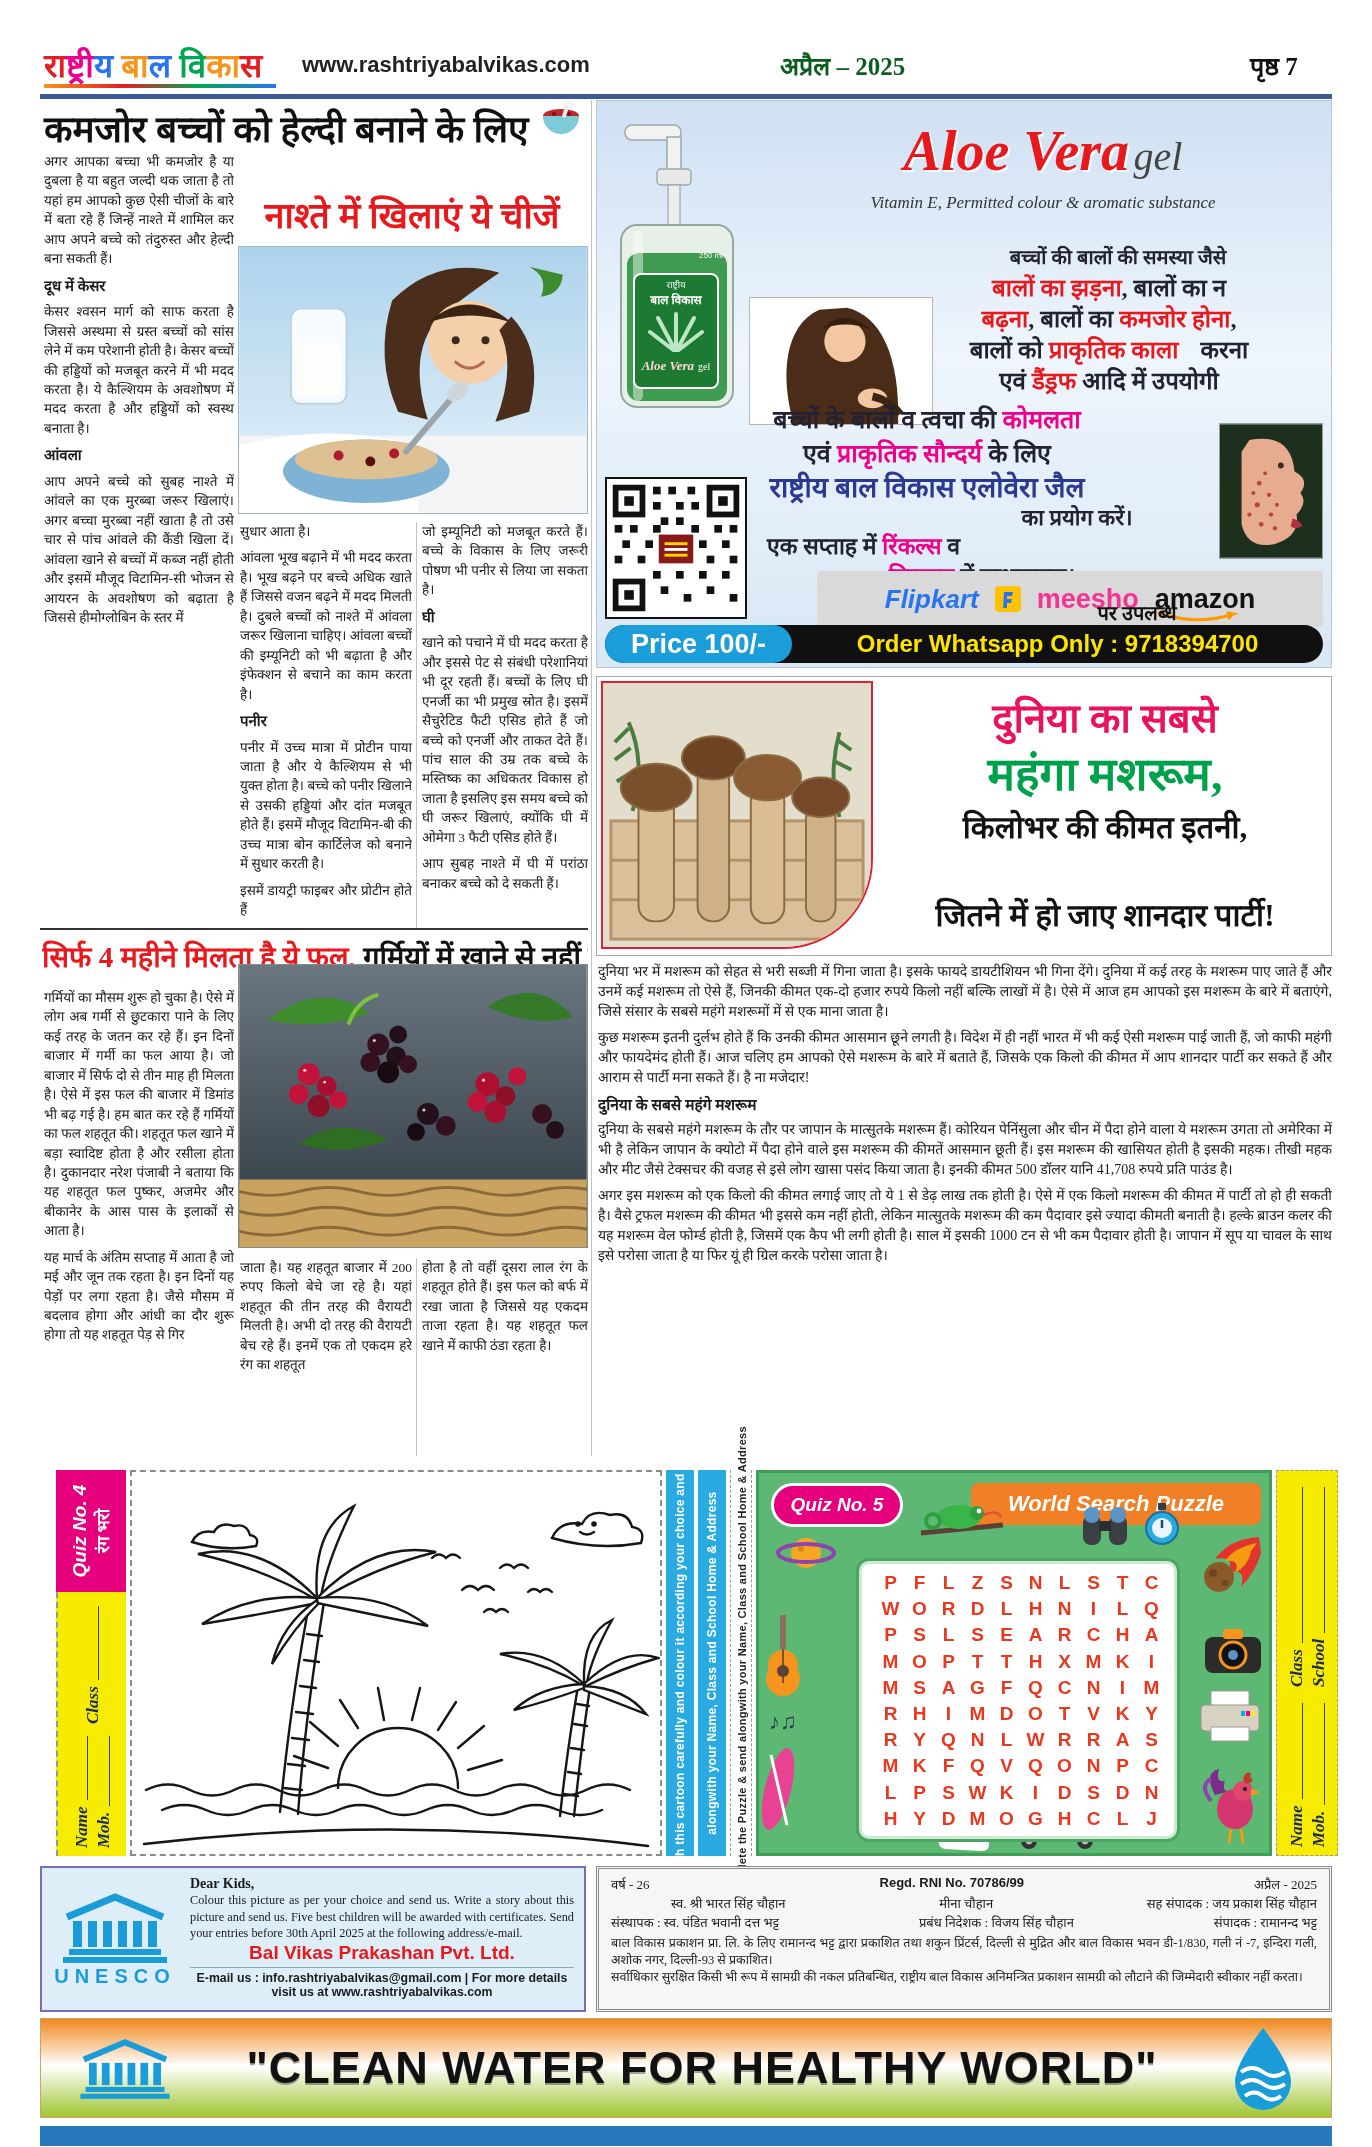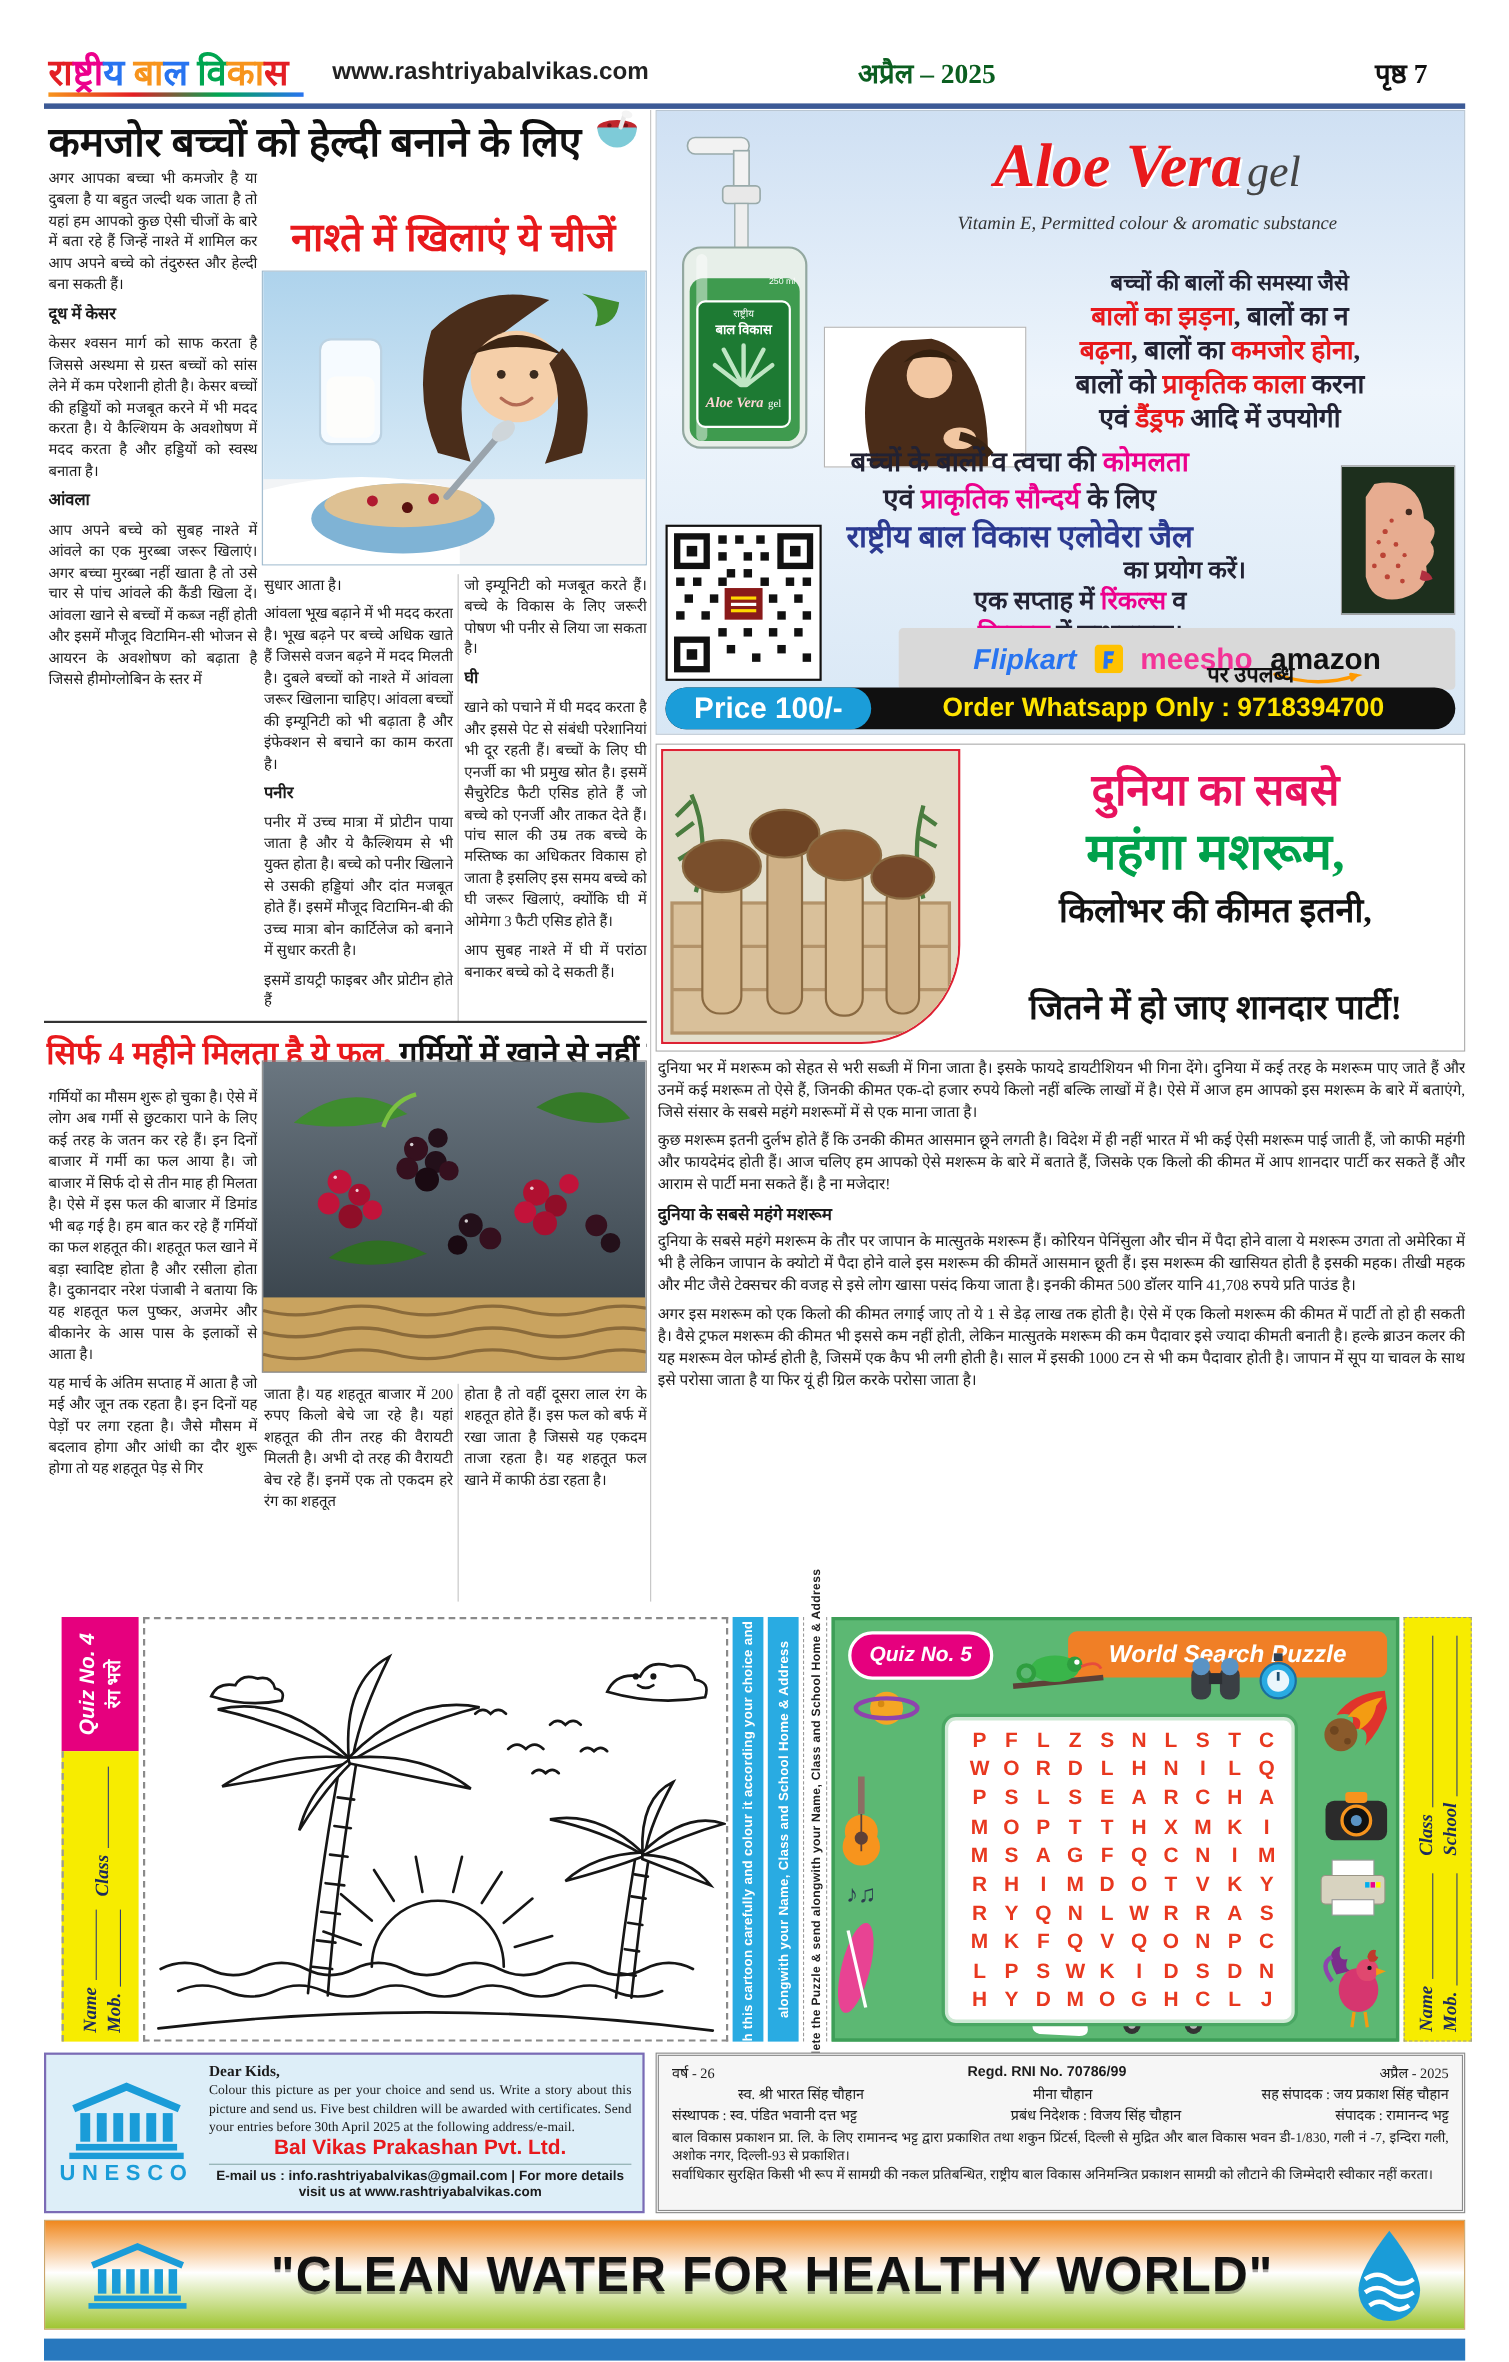--- a/index.html
+++ b/index.html
@@ -121,21 +121,21 @@
   <div class="abs" style="left:170px;top:18px;width:552px;text-align:center;white-space:nowrap;">
     <span style="font-size:56px;font-weight:900;font-style:italic;color:#e8191c;font-family:'Liberation Serif',serif;text-shadow:2px 2px 0 #fff;">Aloe Vera</span>
     <span style="font-size:40px;font-style:italic;color:#444;font-family:'Liberation Serif',serif;">gel</span>
   </div>
   <div class="abs" style="left:170px;top:92px;width:552px;text-align:center;font-size:17px;font-style:italic;color:#333;font-family:'Liberation Serif',serif;">Vitamin E, Permitted colour &amp; aromatic substance</div>
 
   <div class="abs hindi" style="left:320px;top:142px;width:402px;text-align:center;font-size:20px;font-weight:bold;color:#222233;">बच्चों की बालों की समस्या जैसे</div>
   <div class="abs" style="left:300px;top:172px;width:424px;text-align:center;">
     <div class="hindi seg-line" style="font-size:24px;font-weight:bold;line-height:31px;"><span style="color: rgb(232, 25, 28);">बालों का झड़ना</span><span style="color: rgb(34, 34, 51);">, बालों का न</span></div>
     <div class="hindi seg-line" style="font-size:24px;font-weight:bold;line-height:31px;"><span style="color: rgb(232, 25, 28);">बढ़ना</span><span style="color: rgb(34, 34, 51);">, बालों का </span><span style="color: rgb(232, 25, 28);">कमजोर होना</span><span style="color: rgb(34, 34, 51);">,</span></div>
-    <div class="hindi seg-line" style="font-size:24px;font-weight:bold;line-height:31px;"><span style="color: rgb(34, 34, 51);">बालों को </span><span style="color: rgb(232, 25, 28);">प्राकृतिक काला</span><span style="color: rgb(34, 34, 51);"> करना</span></div>
+    <div class="hindi seg-line" style="font-size:24px;font-weight:bold;line-height:31px;"><span style="color: rgb(34, 34, 51);">बालों को </span><span style="color: rgb(232, 25, 28);">प्राकृतिक काला</span><span style="color: rgb(34, 34, 51); padding-left: 16px;"> करना</span></div>
     <div class="hindi seg-line" style="font-size:24px;font-weight:bold;line-height:31px;"><span style="color: rgb(34, 34, 51);">एवं </span><span style="color: rgb(232, 25, 28);">डैंड्रफ</span><span style="color: rgb(34, 34, 51);"> आदि में उपयोगी</span></div>
   </div>
 
   <svg class="abs" style="left:152px;top:196px;border:1px solid #b5b5b5;background:#fff;" width="184" height="128" viewBox="0 0 184 128">
     <path d="M70,12 C34,28 30,80 44,128 L150,128 C152,58 132,18 98,10 Z" fill="#4a2c18"></path>
     <circle cx="96" cy="44" r="21" fill="#f2c7a2"></circle>
     <path d="M72,32 Q96,8 122,32 Q96,22 72,32z" fill="#33200f"></path>
     <ellipse cx="124" cy="102" rx="15" ry="10" fill="#f2c7a2"></ellipse>
     <path d="M124,100 q18,4 28,18" stroke="#3a2414" stroke-width="8" fill="none"></path>
   </svg>
@@ -209,21 +209,21 @@
         <rect x="18" y="18" width="10" height="10"></rect>
         <rect x="116" y="18" width="10" height="10"></rect>
         <rect x="18" y="116" width="10" height="10"></rect>
       </g>
     <rect x="54" y="58" width="36" height="30" fill="#8a1a1a"></rect>
       <rect x="60" y="66" width="24" height="3" fill="#ffd800"></rect>
       <rect x="60" y="72" width="24" height="3" fill="#fff"></rect>
       <rect x="60" y="78" width="24" height="3" fill="#ffd800"></rect>
   </svg>
 
-  <div class="abs hindi seg-line" style="left:170px;top:428px;width:430px;text-align:center;font-size:23px;font-weight:bold;"><span style="color: rgb(34, 34, 51);">एक सप्ताह में </span><span style="color: rgb(236, 0, 140);">रिंकल्स</span><span style="color: rgb(34, 34, 51);"> व</span></div>
+  <div class="abs hindi seg-line" style="left:170px;top:428px;width:430px;text-align:left;font-size:23px;font-weight:bold;"><span style="color: rgb(34, 34, 51);">एक सप्ताह में </span><span style="color: rgb(236, 0, 140);">रिंकल्स</span><span style="color: rgb(34, 34, 51);"> व</span></div>
   <div class="abs hindi seg-line" style="left:170px;top:458px;width:430px;text-align:center;font-size:23px;font-weight:bold;"><span style="color: rgb(236, 0, 140);">पिम्पल्स</span><span style="color: rgb(34, 34, 51);"> में लाभदायक।</span></div>
 
   <div class="abs" style="left:220px;top:470px;width:506px;height:56px;background:#d9d9d9;border-radius:4px;display:flex;align-items:center;justify-content:center;gap:16px;">
     <span style="color:#2874f0;font-weight:900;font-style:italic;font-size:26px;">Flipkart</span>
     <svg width="26" height="26" viewBox="0 0 26 26">
         <rect width="26" height="26" rx="4" fill="#ffc200"></rect>
         <path d="M9,6 h9 l-1,4 h-5 v3 h5 l-1,4 h-4 v5 h-4 z" fill="#2874f0"></path>
       </svg>
     <span style="color:#f43397;font-weight:900;font-size:27px;">meesho</span>
     <span style="position:relative;display:inline-block;">

